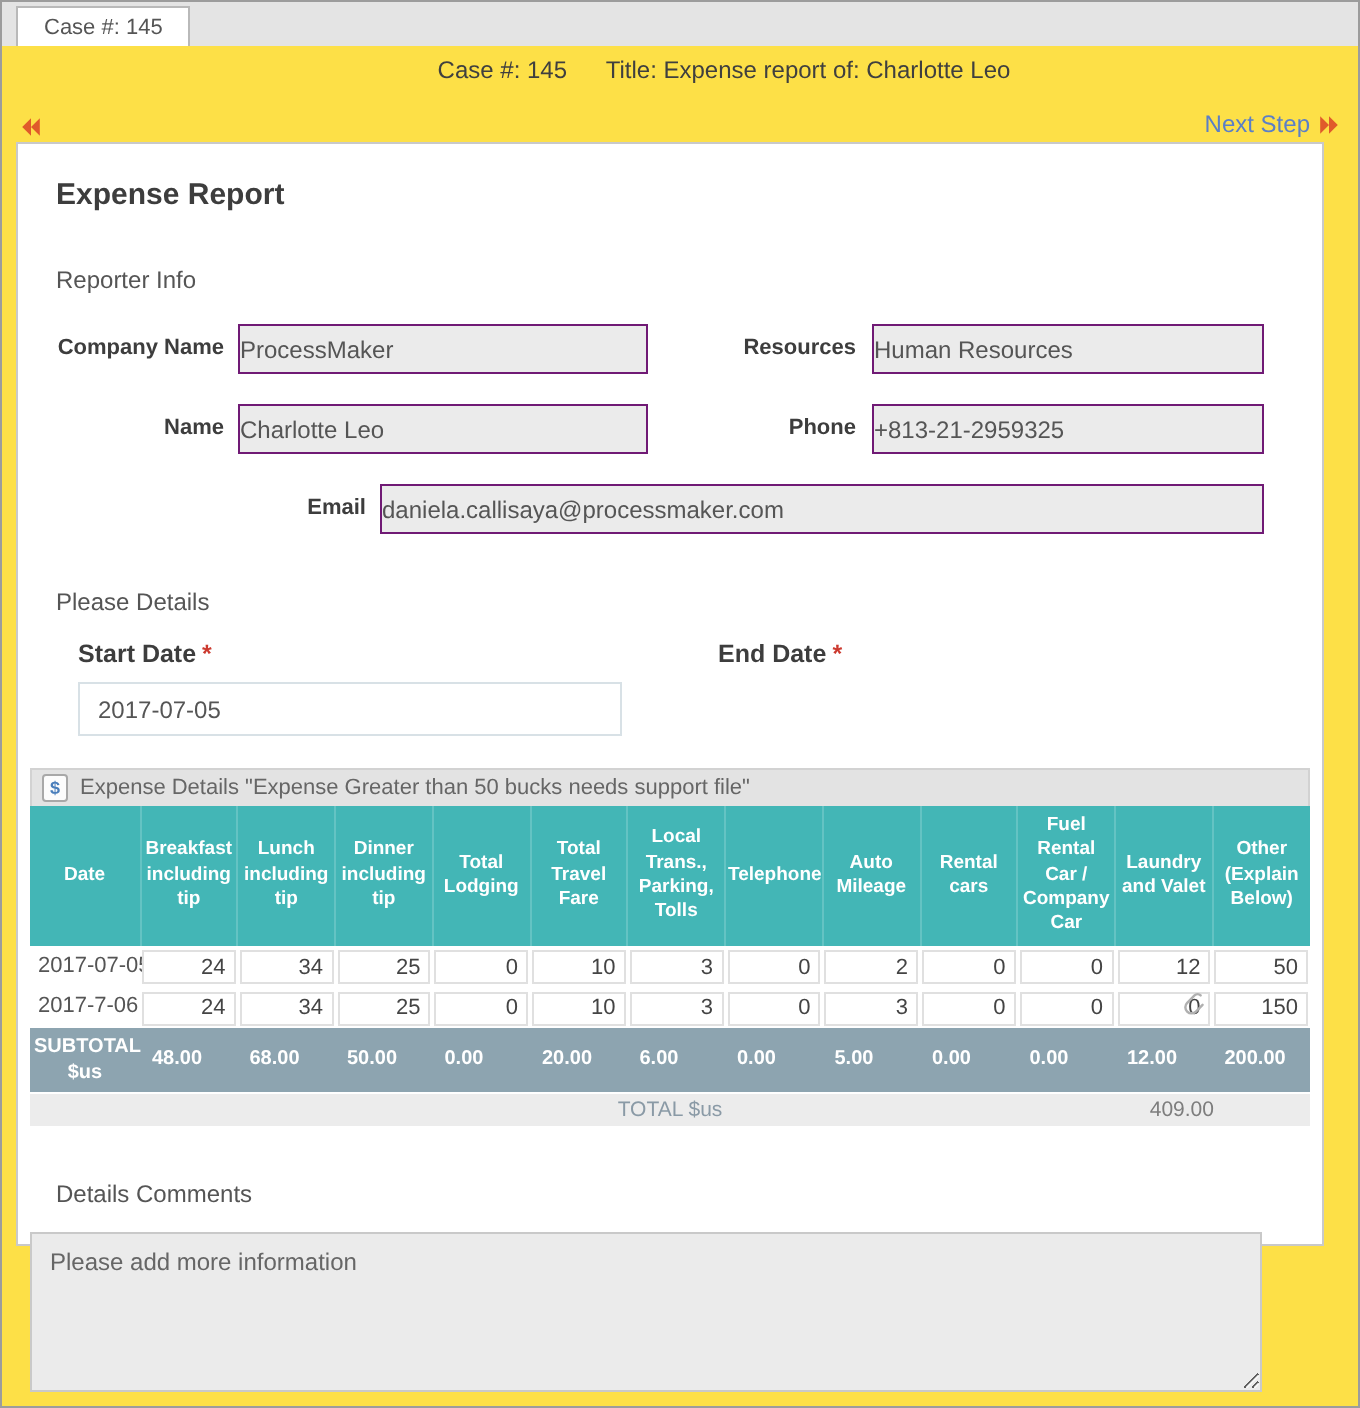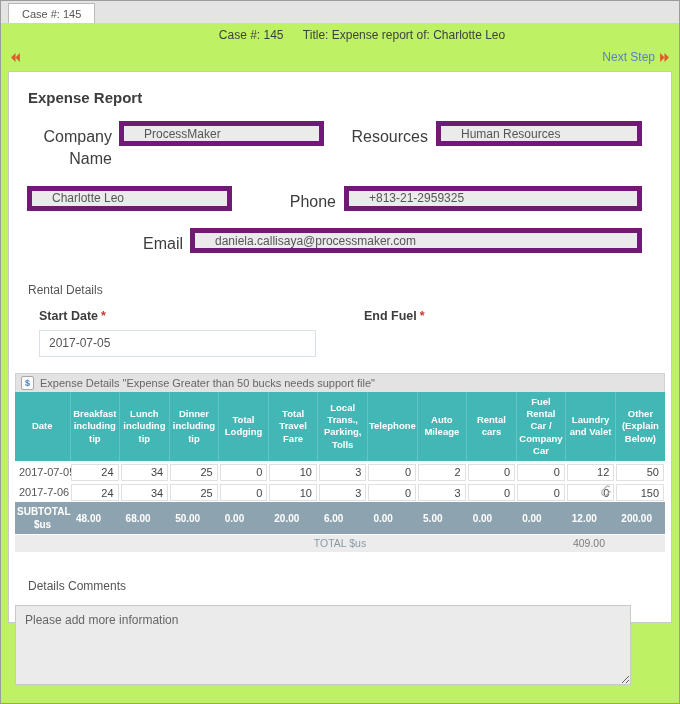--- a/index.html
+++ b/index.html
@@ -2,50 +2,50 @@
 <html style="--teal: #43b6b6; --slate: #8da4b0; --btn: #3fb1bf; --link: #5b7fc7; --orange: #e05a2b; --req: #cc3a2f;"><head>
 <meta charset="utf-8">
 <style>
   :root{
     --teal:#43b6b6; --slate:#8da4b0; --btn:#3fb1bf; --link:#5b7fc7;
     --orange:#e05a2b; --req:#cc3a2f;
   }
   *{box-sizing:border-box; margin:0; padding:0;}
   html,body{width:680px; height:704px; overflow:hidden; background:#fff;}
   body{font-family:"Liberation Sans", sans-serif;}
-  .window{width:680px; height:704px; border:1px solid #9c9c9c; background:#bef264;}
+  .window{width:680px; height:704px; border:1px solid #9c9c9c; background:#fde047;}
 
   
   .tabstrip{height:22px; background:#e4e4e4; display:flex; align-items:flex-end; padding-left:7px;}
   .tab{background:#fff; border:1px solid #b9b9b9; border-bottom:none; font-size:11px;
        color:#555; padding:4px 13px 3px 13px; cursor:default;}
 
   
   .titlebar{height:20px; text-align:center; font-size:12px; color:#3f3f3f; padding-top:5px;margin-left:44px;}
   .titlebar span{margin:0 8px;}
 
   
-  .navrow{height:24px; display:flex; justify-content:space-between; align-items:center; padding:0 9px; margin-top:2px;gap:24px;}
+  .navrow{height:24px; display:flex; justify-content:space-between; align-items:flex-end; padding:0 9px; margin-top:2px;gap:24px;}
   .nextstep{display:flex; align-items:center; gap:4px;}
   .nextstep a{color:var(--link); font-size:12px; text-decoration:none; cursor:pointer;}
   .arrow-icon{display:inline-flex; align-items:center; cursor:pointer;}
 
   
-  .panel{margin:2px 7px 0 7px; height:552px; border:1px solid #c9c9c9; background:#fff; padding-top:13px;}
+  .panel{margin:2px 17px 0 7px; height:552px; border:1px solid #c9c9c9; background:#fff; padding-top:13px;}
   .form-title{margin:4px 0 0 19px; font-size:15px; font-weight:bold; color:#3d3d3d;}
   .section-label{margin:27px 0 0 19px; font-size:12px; color:#555;}
 
   
   .form-row{display:flex; align-items:flex-start; margin:15px 29px 0 18px;}
-  .lbl{font-size:16px; font-weight:normal; color:#3d3d3d; text-align:right; padding-top:5px; line-height:1.4;}
+  .lbl{font-size:11px; font-weight:bold; color:#3d3d3d; text-align:right; padding-top:5px; line-height:1.4;}
   .l1{width:92px; padding-right:7px;}
   .l2{width:112px; padding-right:8px;}
   .email-lbl{width:163px; padding-right:7px;}
-  .ipt{height:25px; background:#ebebeb; border:5px solid #701a75; font-size:12px; color:#555;
-       padding:0 20px; font-family:inherit; outline:none;}
+  .ipt{height:25px; background:#ebebeb; border:1px solid #701a75; font-size:12px; color:#555;
+       padding:0 0; font-family:inherit; outline:none;}
   .f1{width:205px;}
   .f2{flex:1;}
   .grow{flex:1;}
 
   
   .dates-row{display:flex; margin:12px 30px 0 30px; gap:48px;}
   .date-field{flex:1;}
   .date-label{font-size:12.5px; font-weight:bold; color:#3d3d3d; margin-bottom:7px;}
   .req{color:var(--req); margin-left:3px;}
   .date-input{width:100%; height:27px; border:1px solid #d8e1e6; background:#fff; font-size:12px;
@@ -65,21 +65,21 @@
   .date-cell{font-size:11px; color:#555; padding-left:4px; white-space:nowrap;}
   .cellwrap{position:relative;}
   .cell-input{width:100%; height:17px; border:1px solid #e0e0e0; background:#fff; font-size:11px;
               color:#444; text-align:right; padding:0 4px; font-family:inherit; outline:none;}
   .clip-icon{position:absolute; right:1px; top:1px; pointer-events:none;}
   tr.subtotal td{background:var(--slate); color:#fff; font-size:10px; font-weight:bold;
                  text-align:left; padding:4px 6px; vertical-align:middle;}
   tr.subtotal td:first-child{text-align:center; padding:3px 2px; line-height:1.3;}
   tr.total td{background:#ececec; height:17px; position:relative; border-top:1px solid #fff;}
   .total-label{position:absolute; left:0; right:0; text-align:center; top:2px; font-size:10.5px; color:#8a9aa6;}
-  .total-value{position:absolute; right:60px; top:2px; font-size:10.5px; color:#7d7d7d;}
+  .total-value{position:absolute; right:48px; top:2px; font-size:10.5px; color:#7d7d7d;}
 
   
   .comments{display:block; margin:12px 0 0 6px; width:616px; height:80px; background:#ebebeb;
             border:1px solid #c9c9c9; font-size:12px; color:#666; padding:7px 9px;
             font-family:inherit; resize:both; outline:none;}
 </style>
 </head>
 <body>
 
 <div class="window">
@@ -105,51 +105,53 @@
         <svg width="11" height="11" viewBox="0 0 10 10">
             <path d="M1 1 L5 5 L1 9 Z M5 1 L9 5 L5 9 Z" fill="#e05a2b"></path>
           </svg>
       </span>
     </span>
   </div>
 
   <div class="panel">
     <div class="form-title">Expense Report</div>
 
+    <div class="section-label">Reporter Info</div>
 
     <div class="form-row">
       <label class="lbl l1">Company Name</label>
       <input class="ipt f1" readonly="" value="ProcessMaker" style="">
       <label class="lbl l2">Resources</label>
       <input class="ipt f2" readonly="" value="Human Resources" style="">
     </div>
 
     <div class="form-row">
+      <label class="lbl l1">Name</label>
       <input class="ipt f1" readonly="" value="Charlotte Leo" style="">
       <label class="lbl l2">Phone</label>
       <input class="ipt f2" readonly="" value="+813-21-2959325" style="">
     </div>
 
     <div class="form-row">
       <label class="lbl email-lbl">Email</label>
       <input class="ipt grow" readonly="" value="daniela.callisaya@processmaker.com" style="">
     </div>
 
-    <div class="section-label">Rental Details</div>
+    <div class="section-label">Please Details</div>
 
     <div class="dates-row">
       <div class="date-field">
         <div class="date-label">
           <span>Start Date</span><span class="req">*</span>
         </div>
         <input class="date-input" value="2017-07-05" style="">
       </div>
       <div class="date-field">
         <div class="date-label">
-          <span>End Fuel</span><span class="req">*</span>
+          <span>End Date</span><span class="req">*</span>
         </div>
       </div>
     </div>
 
     <div class="grid">
       <div class="grid-titlebar">
         <span class="grid-icon">$</span>
         <span>Expense Details "Expense Greater than 50 bucks needs support file"</span>
       </div>
       <table id="expense-table">

